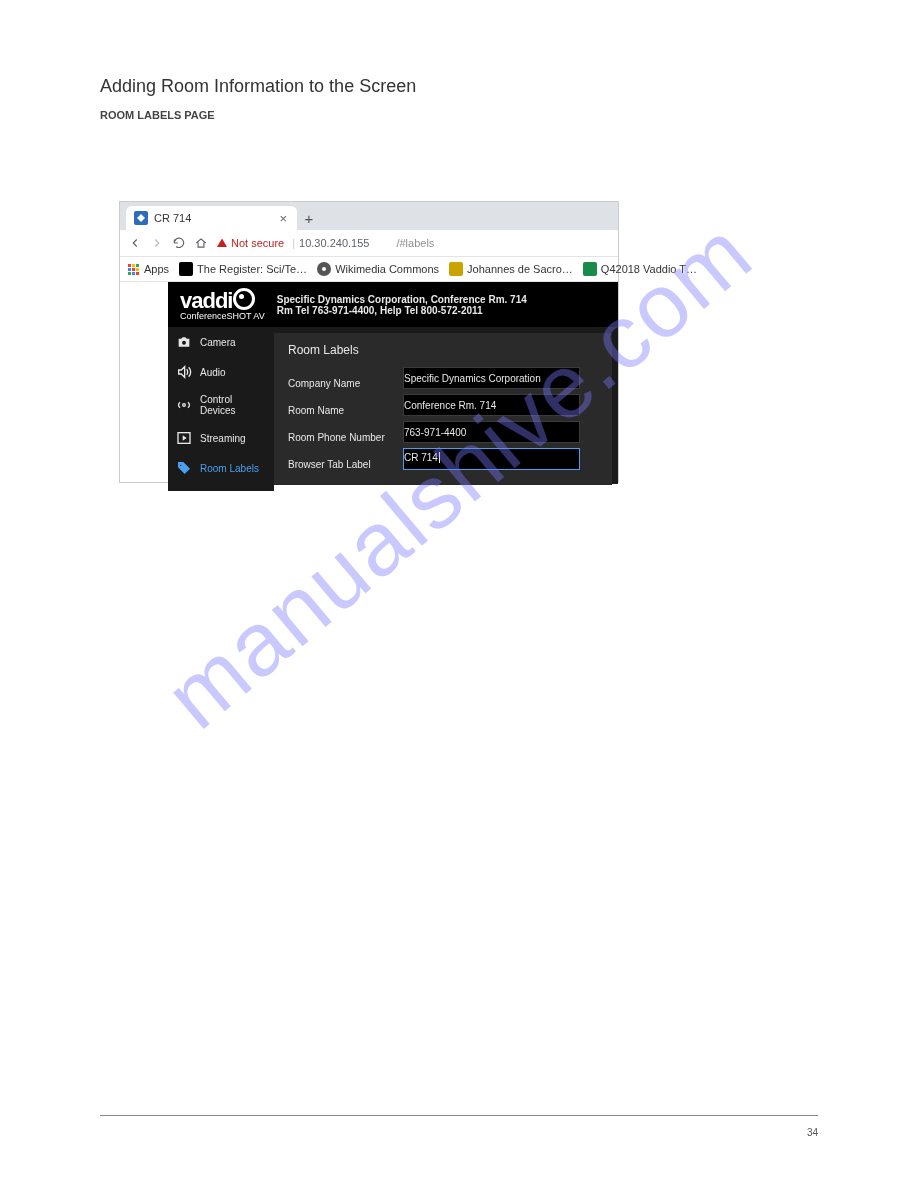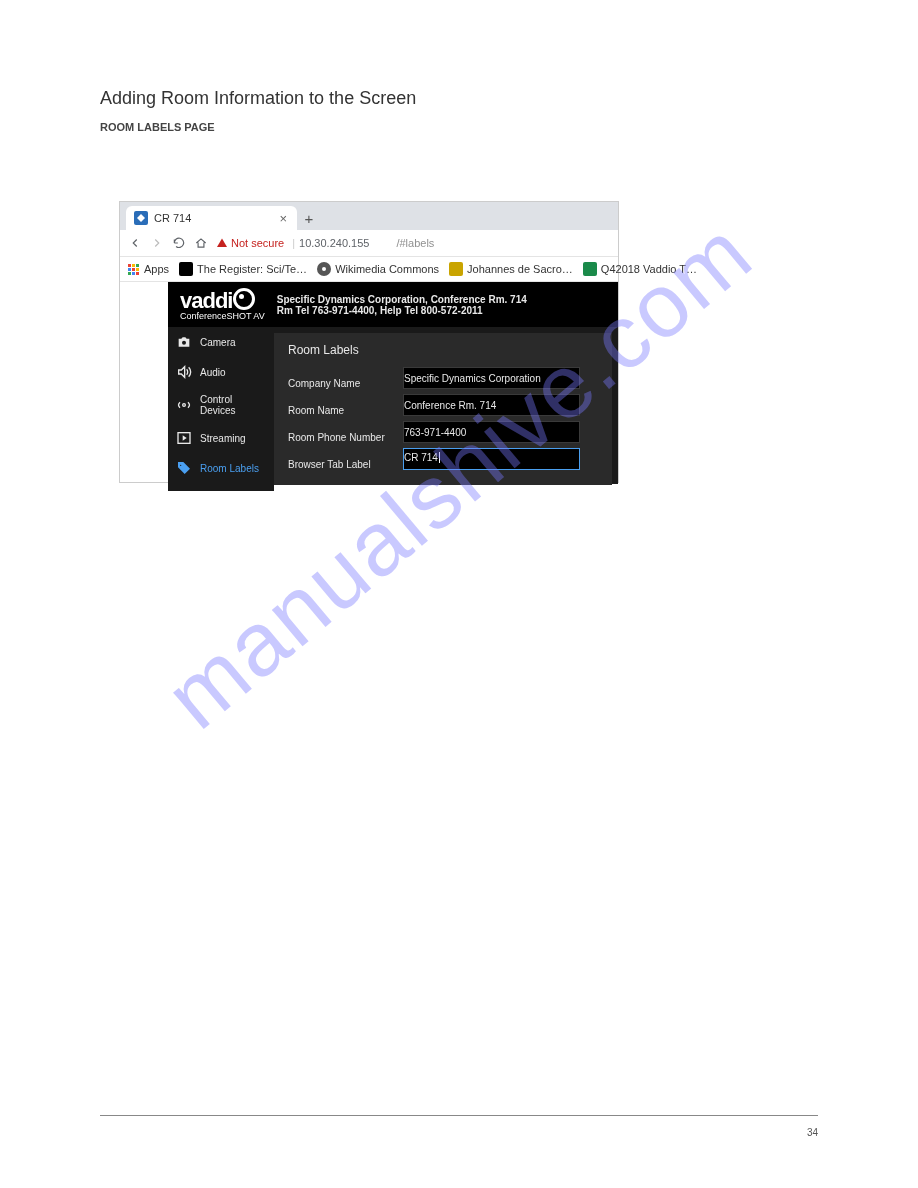--- a/index.html
+++ b/index.html
@@ -21,21 +21,21 @@
     font-weight: 500;
     color: rgba(120, 120, 255, 0.4);
     letter-spacing: 2px;
     pointer-events: none;
     z-index: 999;
     white-space: nowrap;
   }
   .page-doc {
     position: absolute;
     left: 100px;
-    top: 88px;
+    top: 76px;
     width: 718px;
   }
   .doc-title {
     font-size: 18px;
     color: #333;
     margin-bottom: 12px;
   }
   .doc-sub {
     font-size: 11px;
     color: #444;

